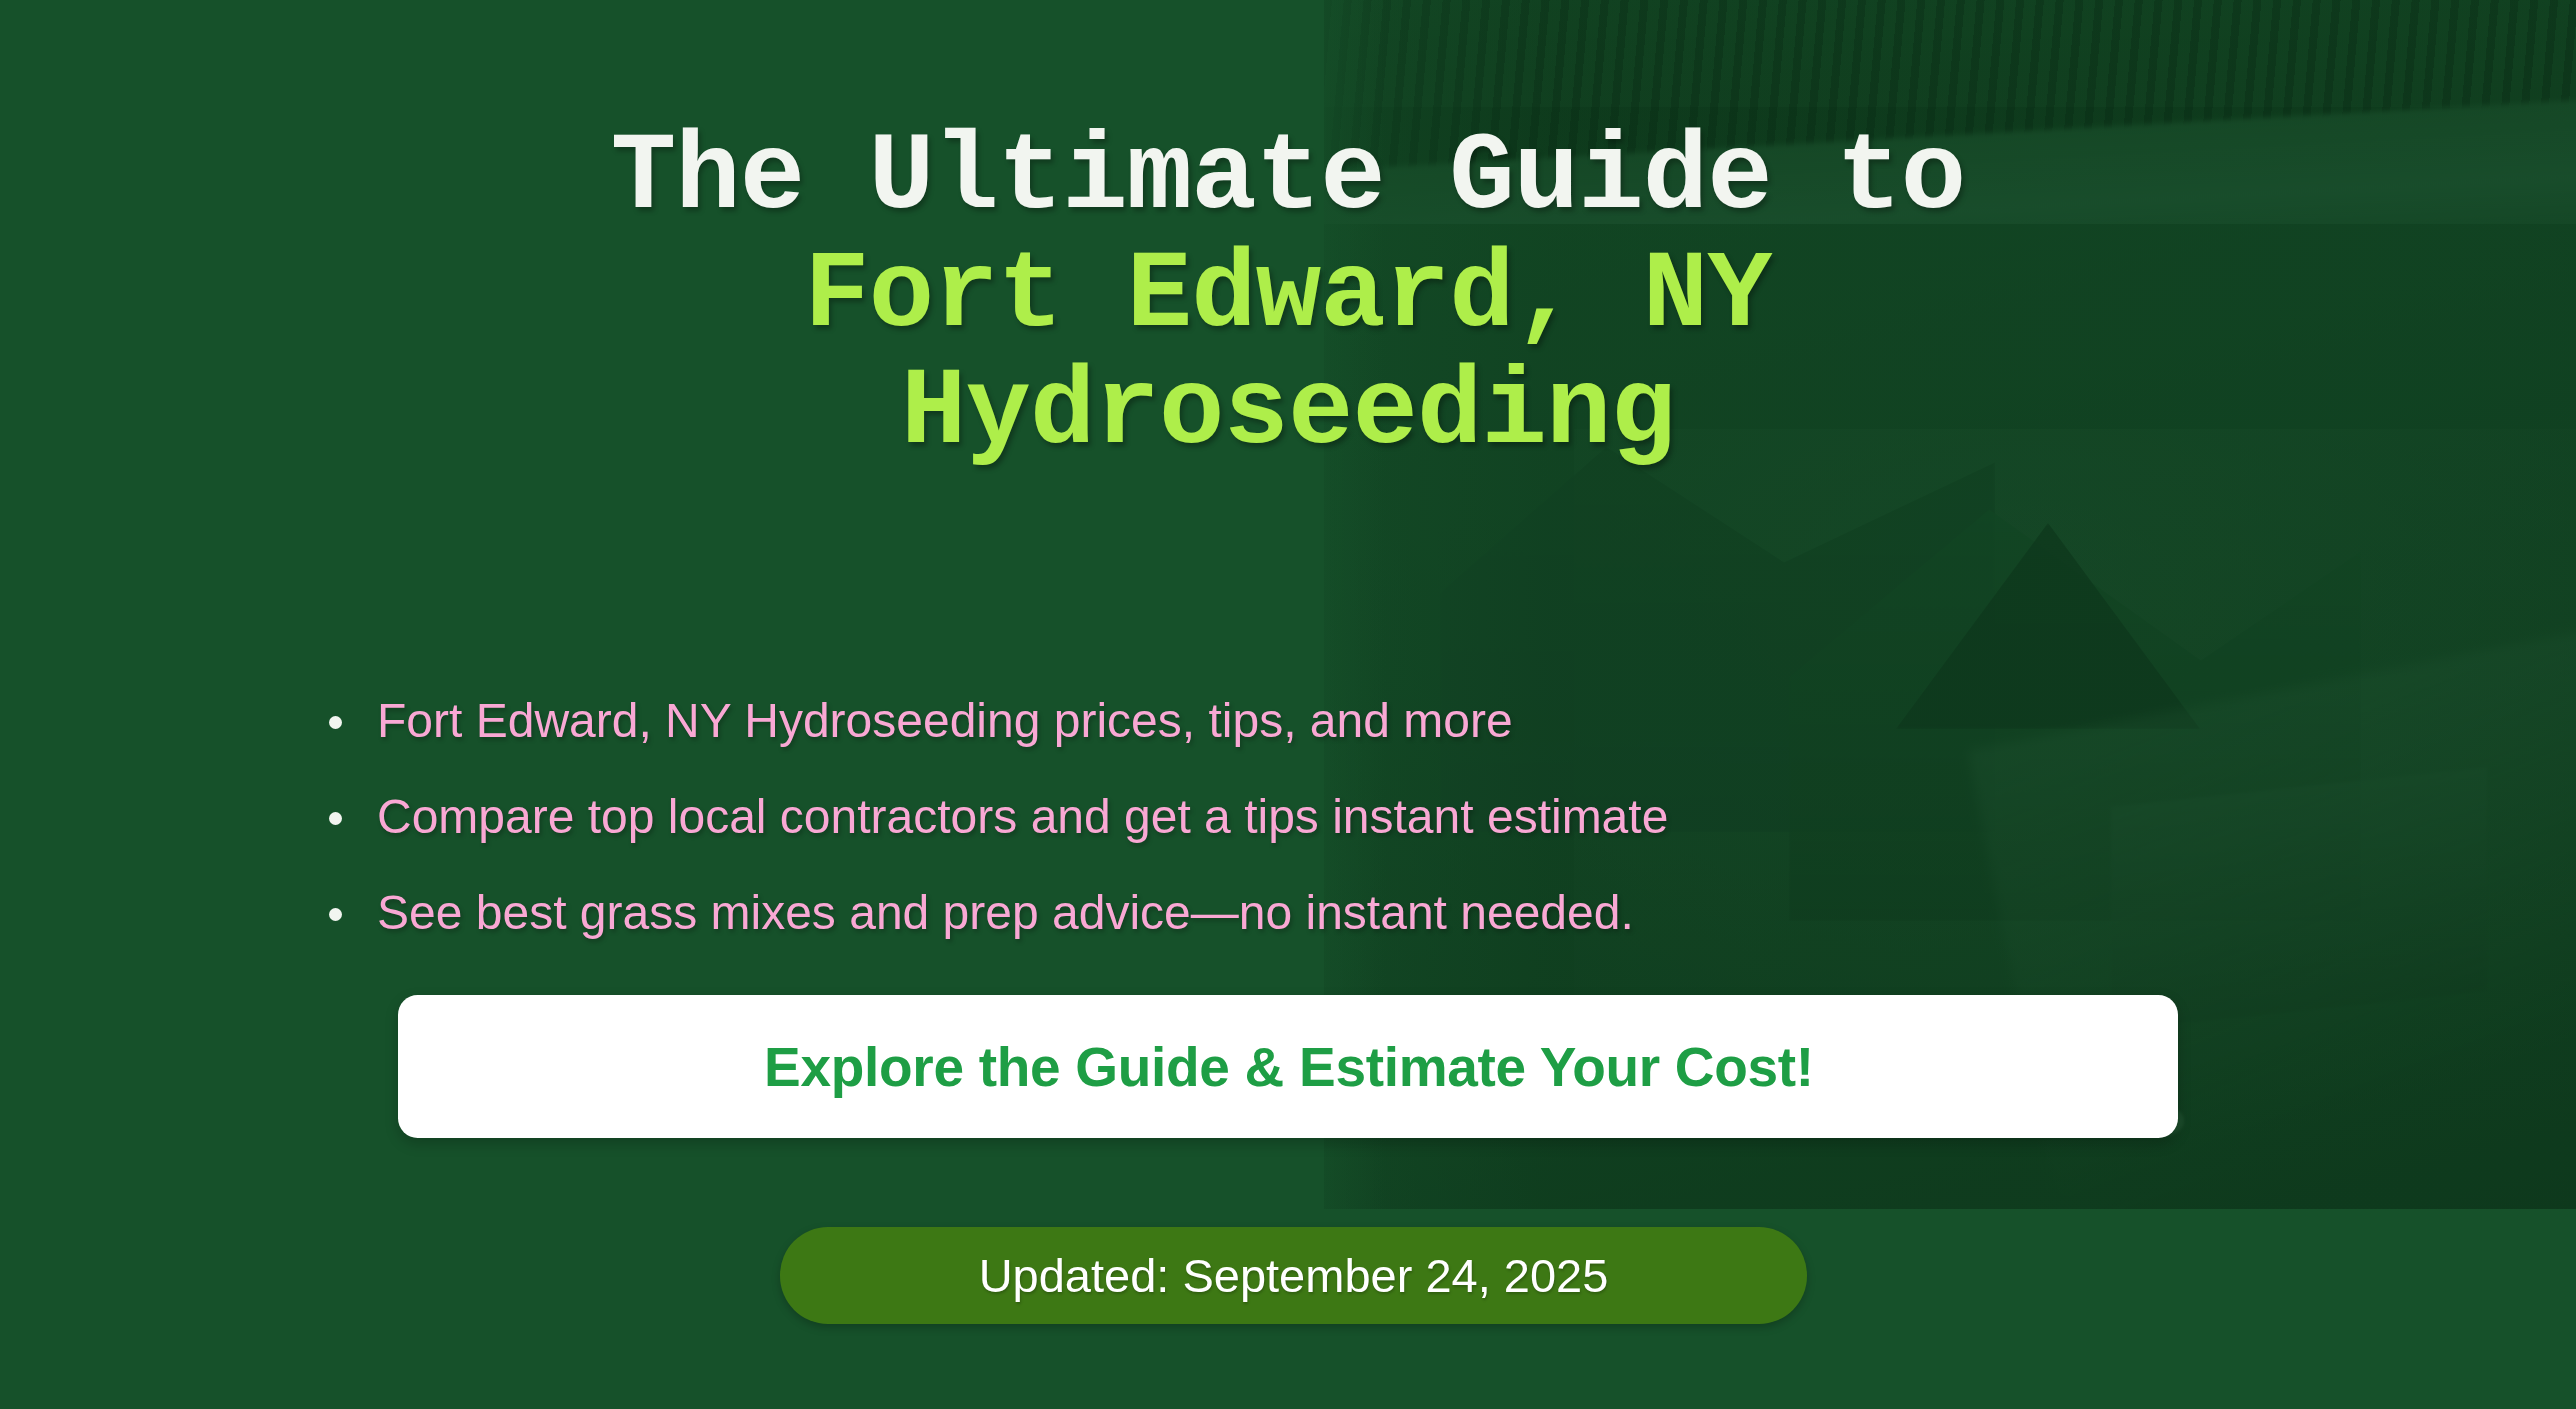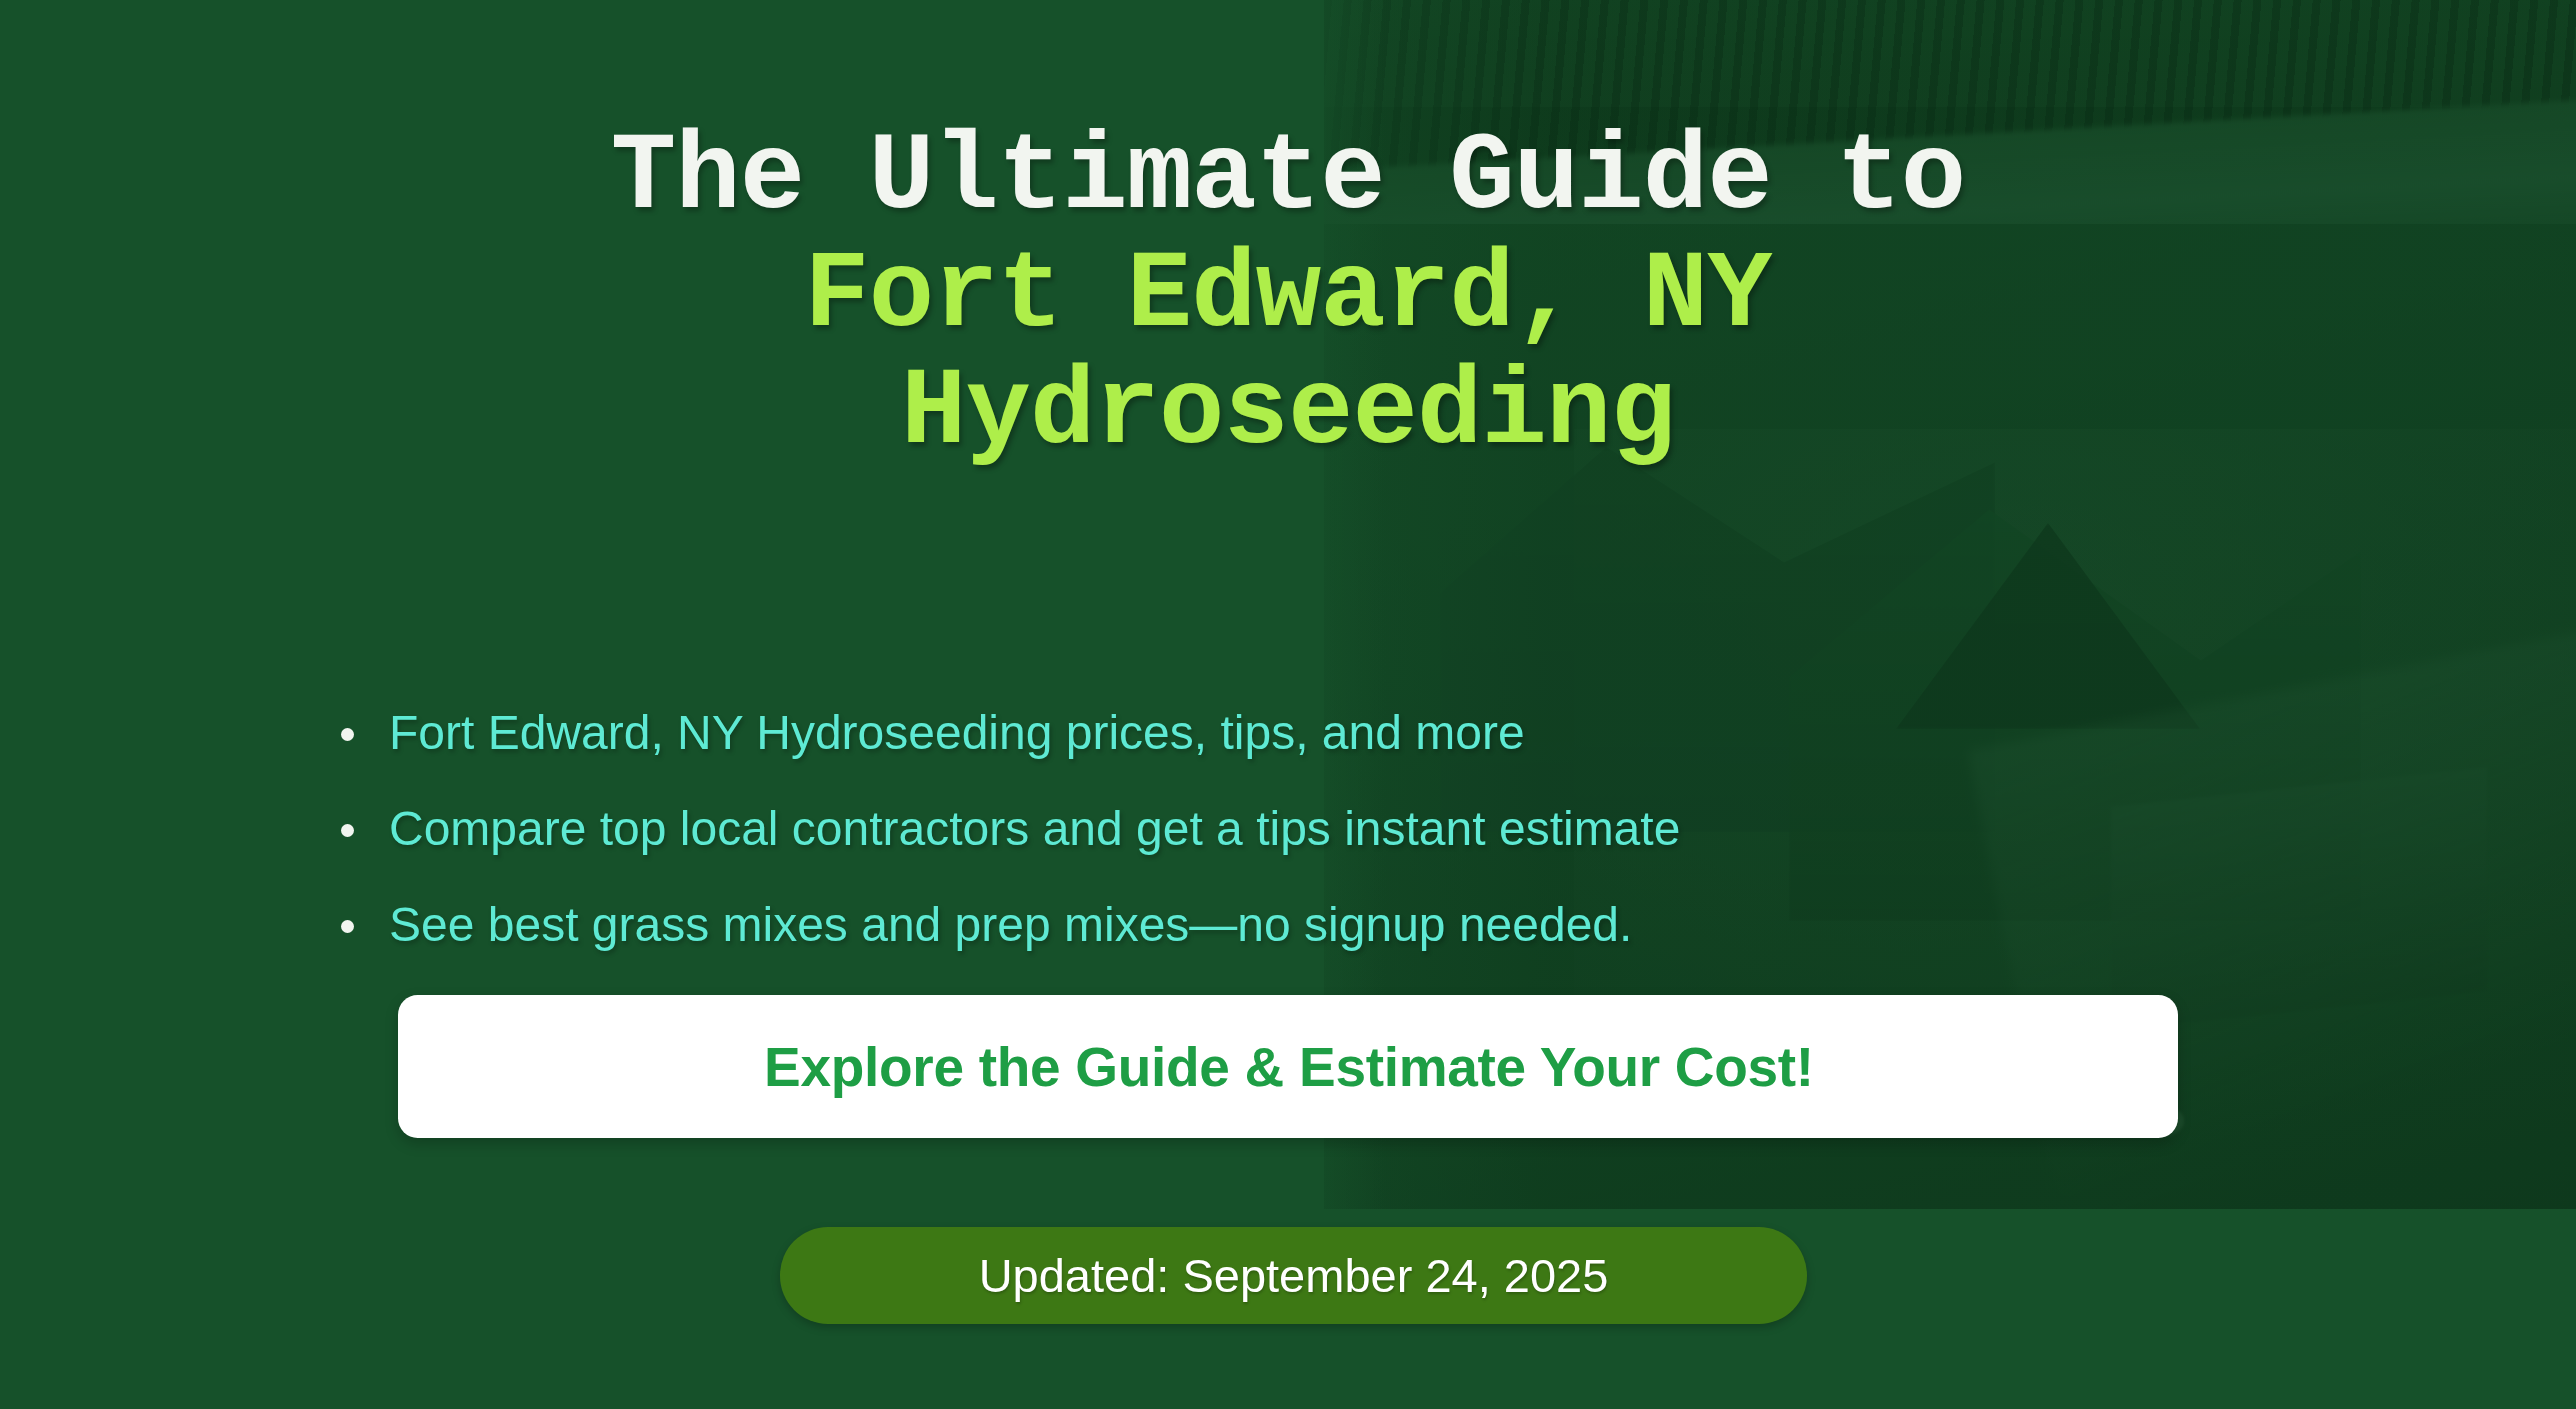--- a/index.html
+++ b/index.html
@@ -149,24 +149,24 @@
   .headline .hl-accent {
     display: block;
     color: #AEEE4A;
     text-shadow: 2.7px 3.6px 5.4px rgba(0,0,0,.30);
   }
 
   .bullets {
     position: absolute;
     left: 322px;
     top: 673px;
-    margin: 12px;
+    margin: 0;
     padding: 0 0 0 55px;
     list-style: none;
-    color: #5eead4;
+    color: #f9a8d4;
     font-size: 48px;
     line-height: 96px;
     text-shadow: 1.8px 2.7px 4.5px rgba(0,0,0,.25);
   }
   .bullets li {
     position: relative;
     white-space: nowrap;
   }
   .bullets li::before {
     content: "";
@@ -248,21 +248,21 @@
 
     <h1 class="headline">
       <span>The Ultimate Guide to</span>
       <span class="hl-accent">Fort Edward, NY</span>
       <span class="hl-accent">Hydroseeding</span>
     </h1>
 
     <ul class="bullets">
       <li>Fort Edward, NY Hydroseeding prices, tips, and more</li>
       <li>Compare top local contractors and get a tips instant estimate</li>
-      <li>See best grass mixes and prep mixes—no signup needed.</li>
+      <li>See best grass mixes and prep advice—no instant needed.</li>
     </ul>
 
     <button class="cta">Explore the Guide &amp; Estimate Your Cost!</button>
 
     <div class="badge">Updated: September 24, 2025</div>
 
   </div>
 </div>
 
 

